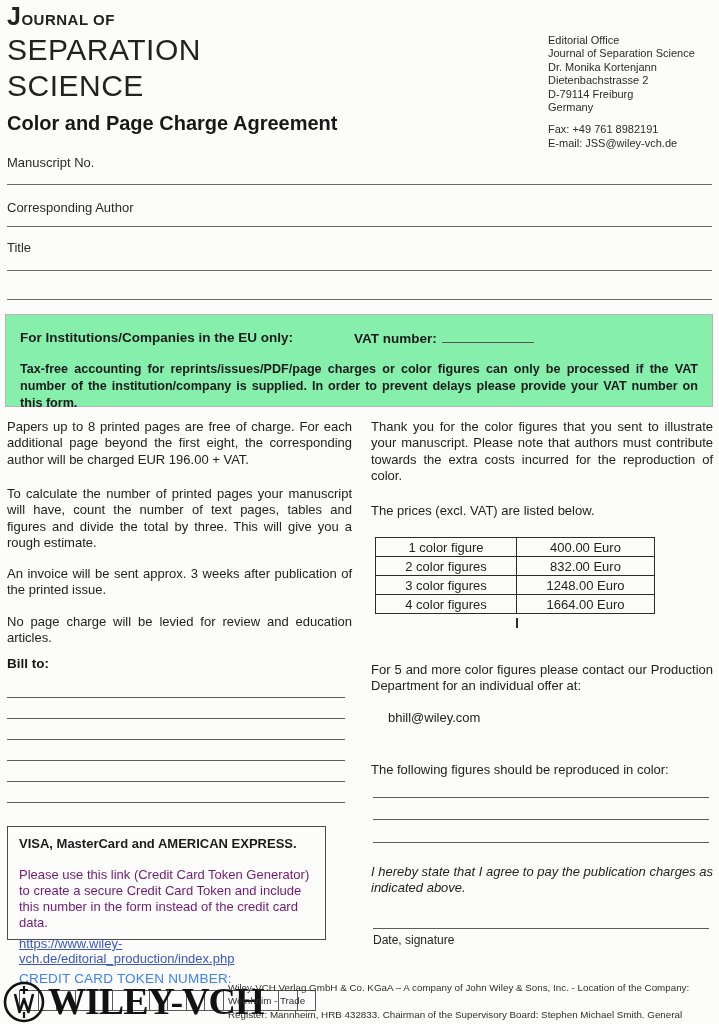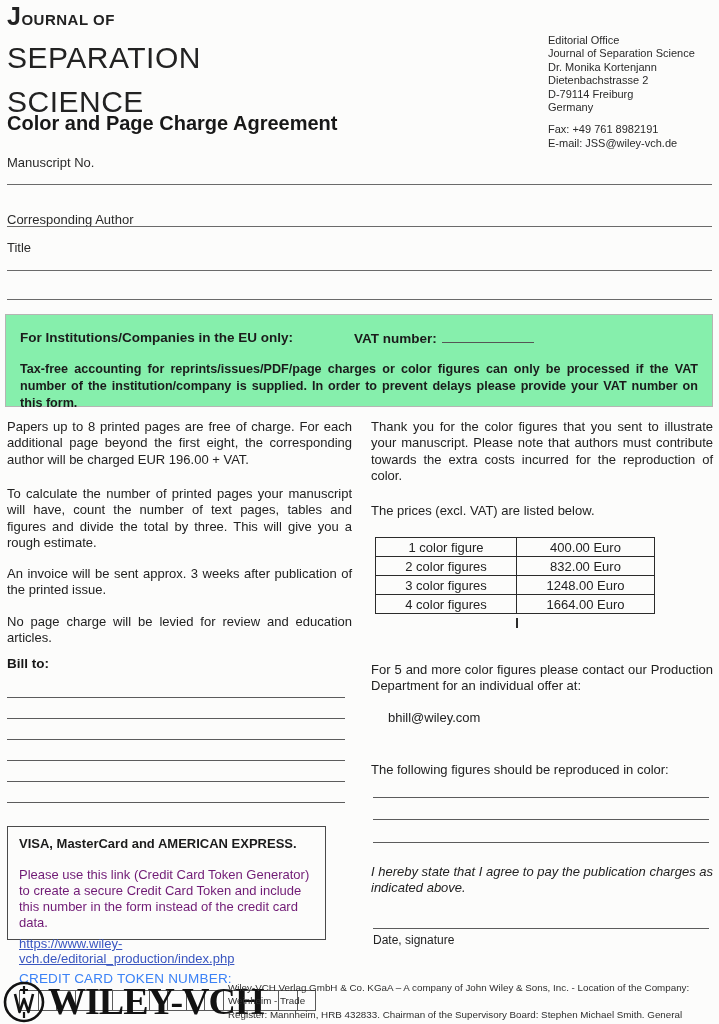--- a/index.html
+++ b/index.html
@@ -5,21 +5,21 @@
   html,body{margin:0;padding:0;background:#e9e9e9;}
   .page{
     position:relative;width:719px;height:1024px;margin:0 auto;
     background:#fcfcfb;overflow:hidden;
     font-family:"Liberation Sans", sans-serif;color:#1e1e1e;
   }
   
   .masthead{position:absolute;left:7px;top:4px;line-height:1;color:#222;}
   .m-line1{font-size:15px;letter-spacing:.5px;font-weight:600;}
   .m-line1 .big-j{font-size:25px;font-weight:600;}
-  .m-line23{font-size:30px;letter-spacing:.5px;font-weight:500;margin-top:14px;}
+  .m-line23{font-size:30px;letter-spacing:.5px;font-weight:500;margin-top:6px;}
   .form-title{position:absolute;left:7px;top:112px;font-size:20px;font-weight:bold;color:#181818;}
   .address{position:absolute;left:548px;top:34px;font-size:11px;line-height:13.4px;color:#2a2a2a;}
   .address .contact{margin-top:9px;}
   
   .field-label{position:absolute;left:7px;font-size:13px;color:#2a2a2a;}
   .rule{position:absolute;left:7px;width:705px;border-top:1.6px solid #6a6a6a;}
   
   .vat-box{position:absolute;left:5px;top:314px;width:708px;height:93px;background:#86efac;border:1px solid #b5b5b3;box-sizing:border-box;}
   .vat-heading{position:absolute;left:14px;top:15px;font-size:13.5px;font-weight:bold;color:#1b1b1b;}
   .vat-number{position:absolute;left:348px;top:15px;font-size:13.5px;font-weight:bold;color:#1b1b1b;}
@@ -71,21 +71,21 @@
     <div>Dr. Monika Kortenjann</div>
     <div>Dietenbachstrasse 2</div>
     <div>D-79114 Freiburg</div>
     <div>Germany</div>
     <div class="contact">Fax: +49 761 8982191</div>
     <div>E-mail: JSS@wiley-vch.de</div>
   </div>
 
   <div class="field-label" style="top:155px;">Manuscript No.</div>
   <div class="rule" style="top:184px;"></div>
-  <div class="field-label" style="top:200px;margin-top:12px;">Corresponding Author</div>
+  <div class="field-label" style="top:200px;">Corresponding Author</div>
   <div class="rule" style="top:226px;"></div>
   <div class="field-label" style="top:240px;">Title</div>
   <div class="rule" style="top:270px;"></div>
   <div class="rule" style="top:299px;"></div>
 
   <div class="vat-box">
     <div class="vat-heading">For Institutions/Companies in the EU only:</div>
     <div class="vat-number"><span>VAT number:</span><span class="vat-line"></span></div>
     <div class="vat-body">Tax-free accounting for reprints/issues/PDF/page charges or color figures can only be processed if the VAT number of the institution/company is supplied. In order to prevent delays please provide your VAT number on this form.</div>
   </div>

